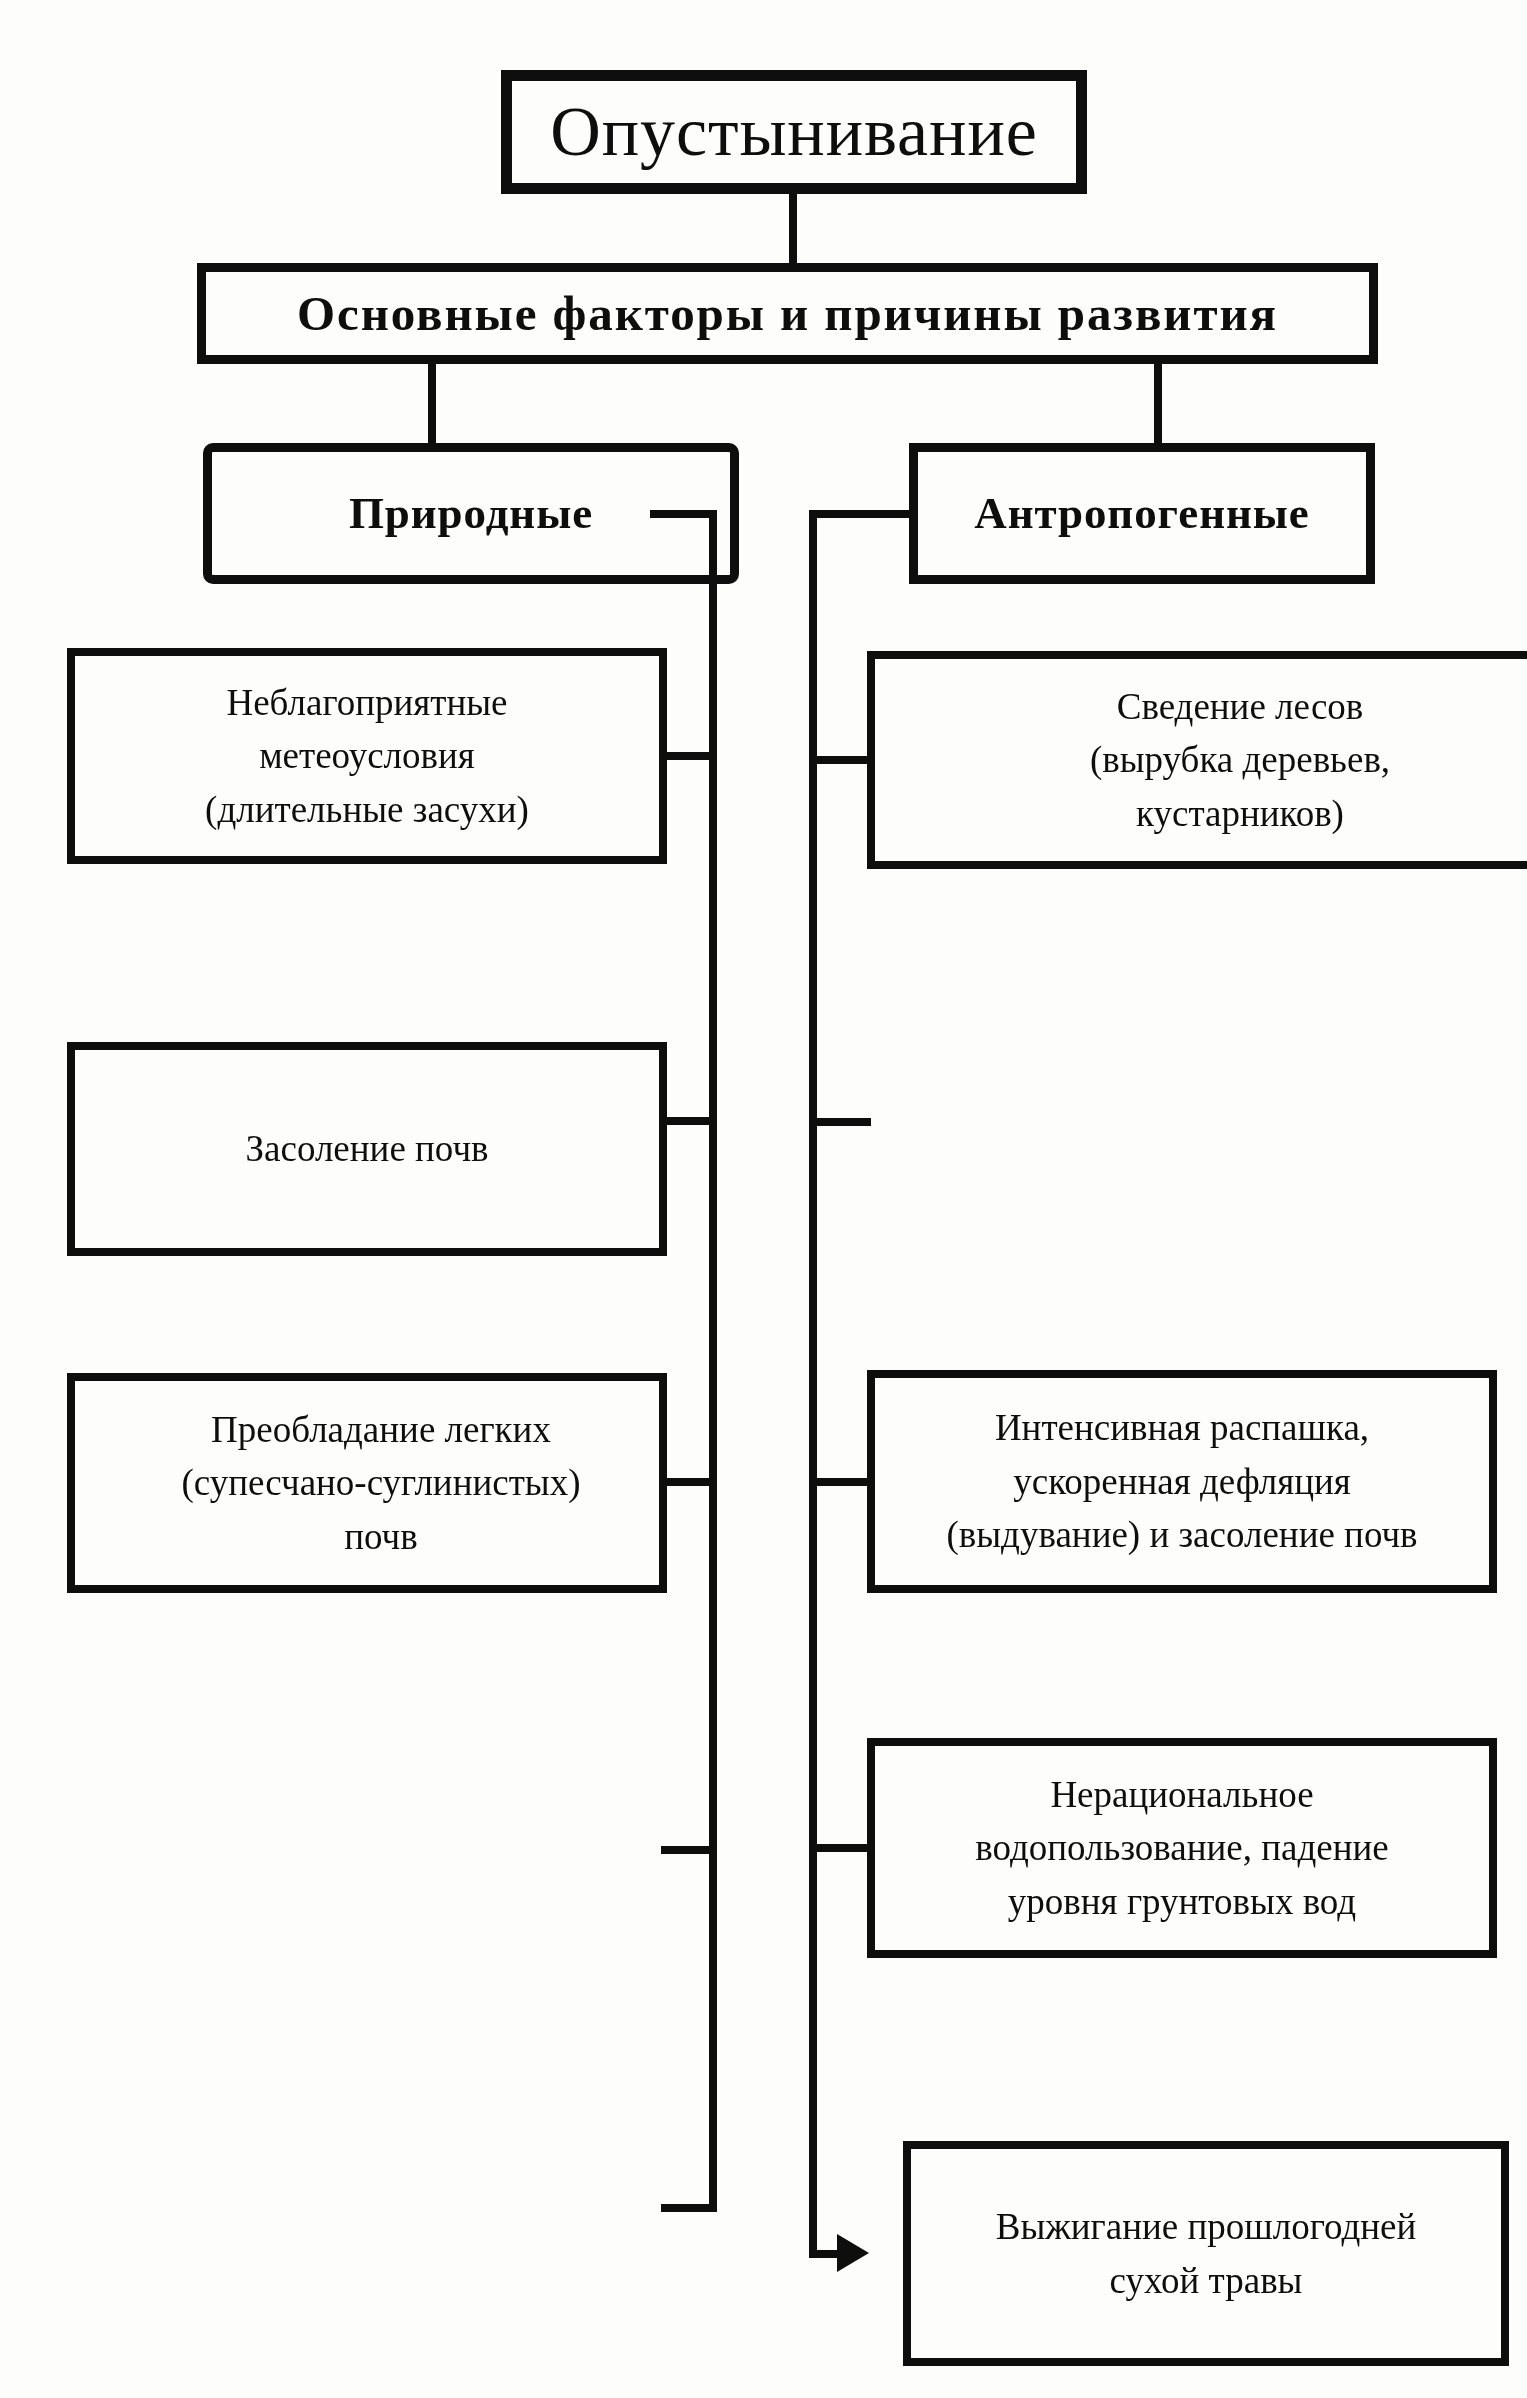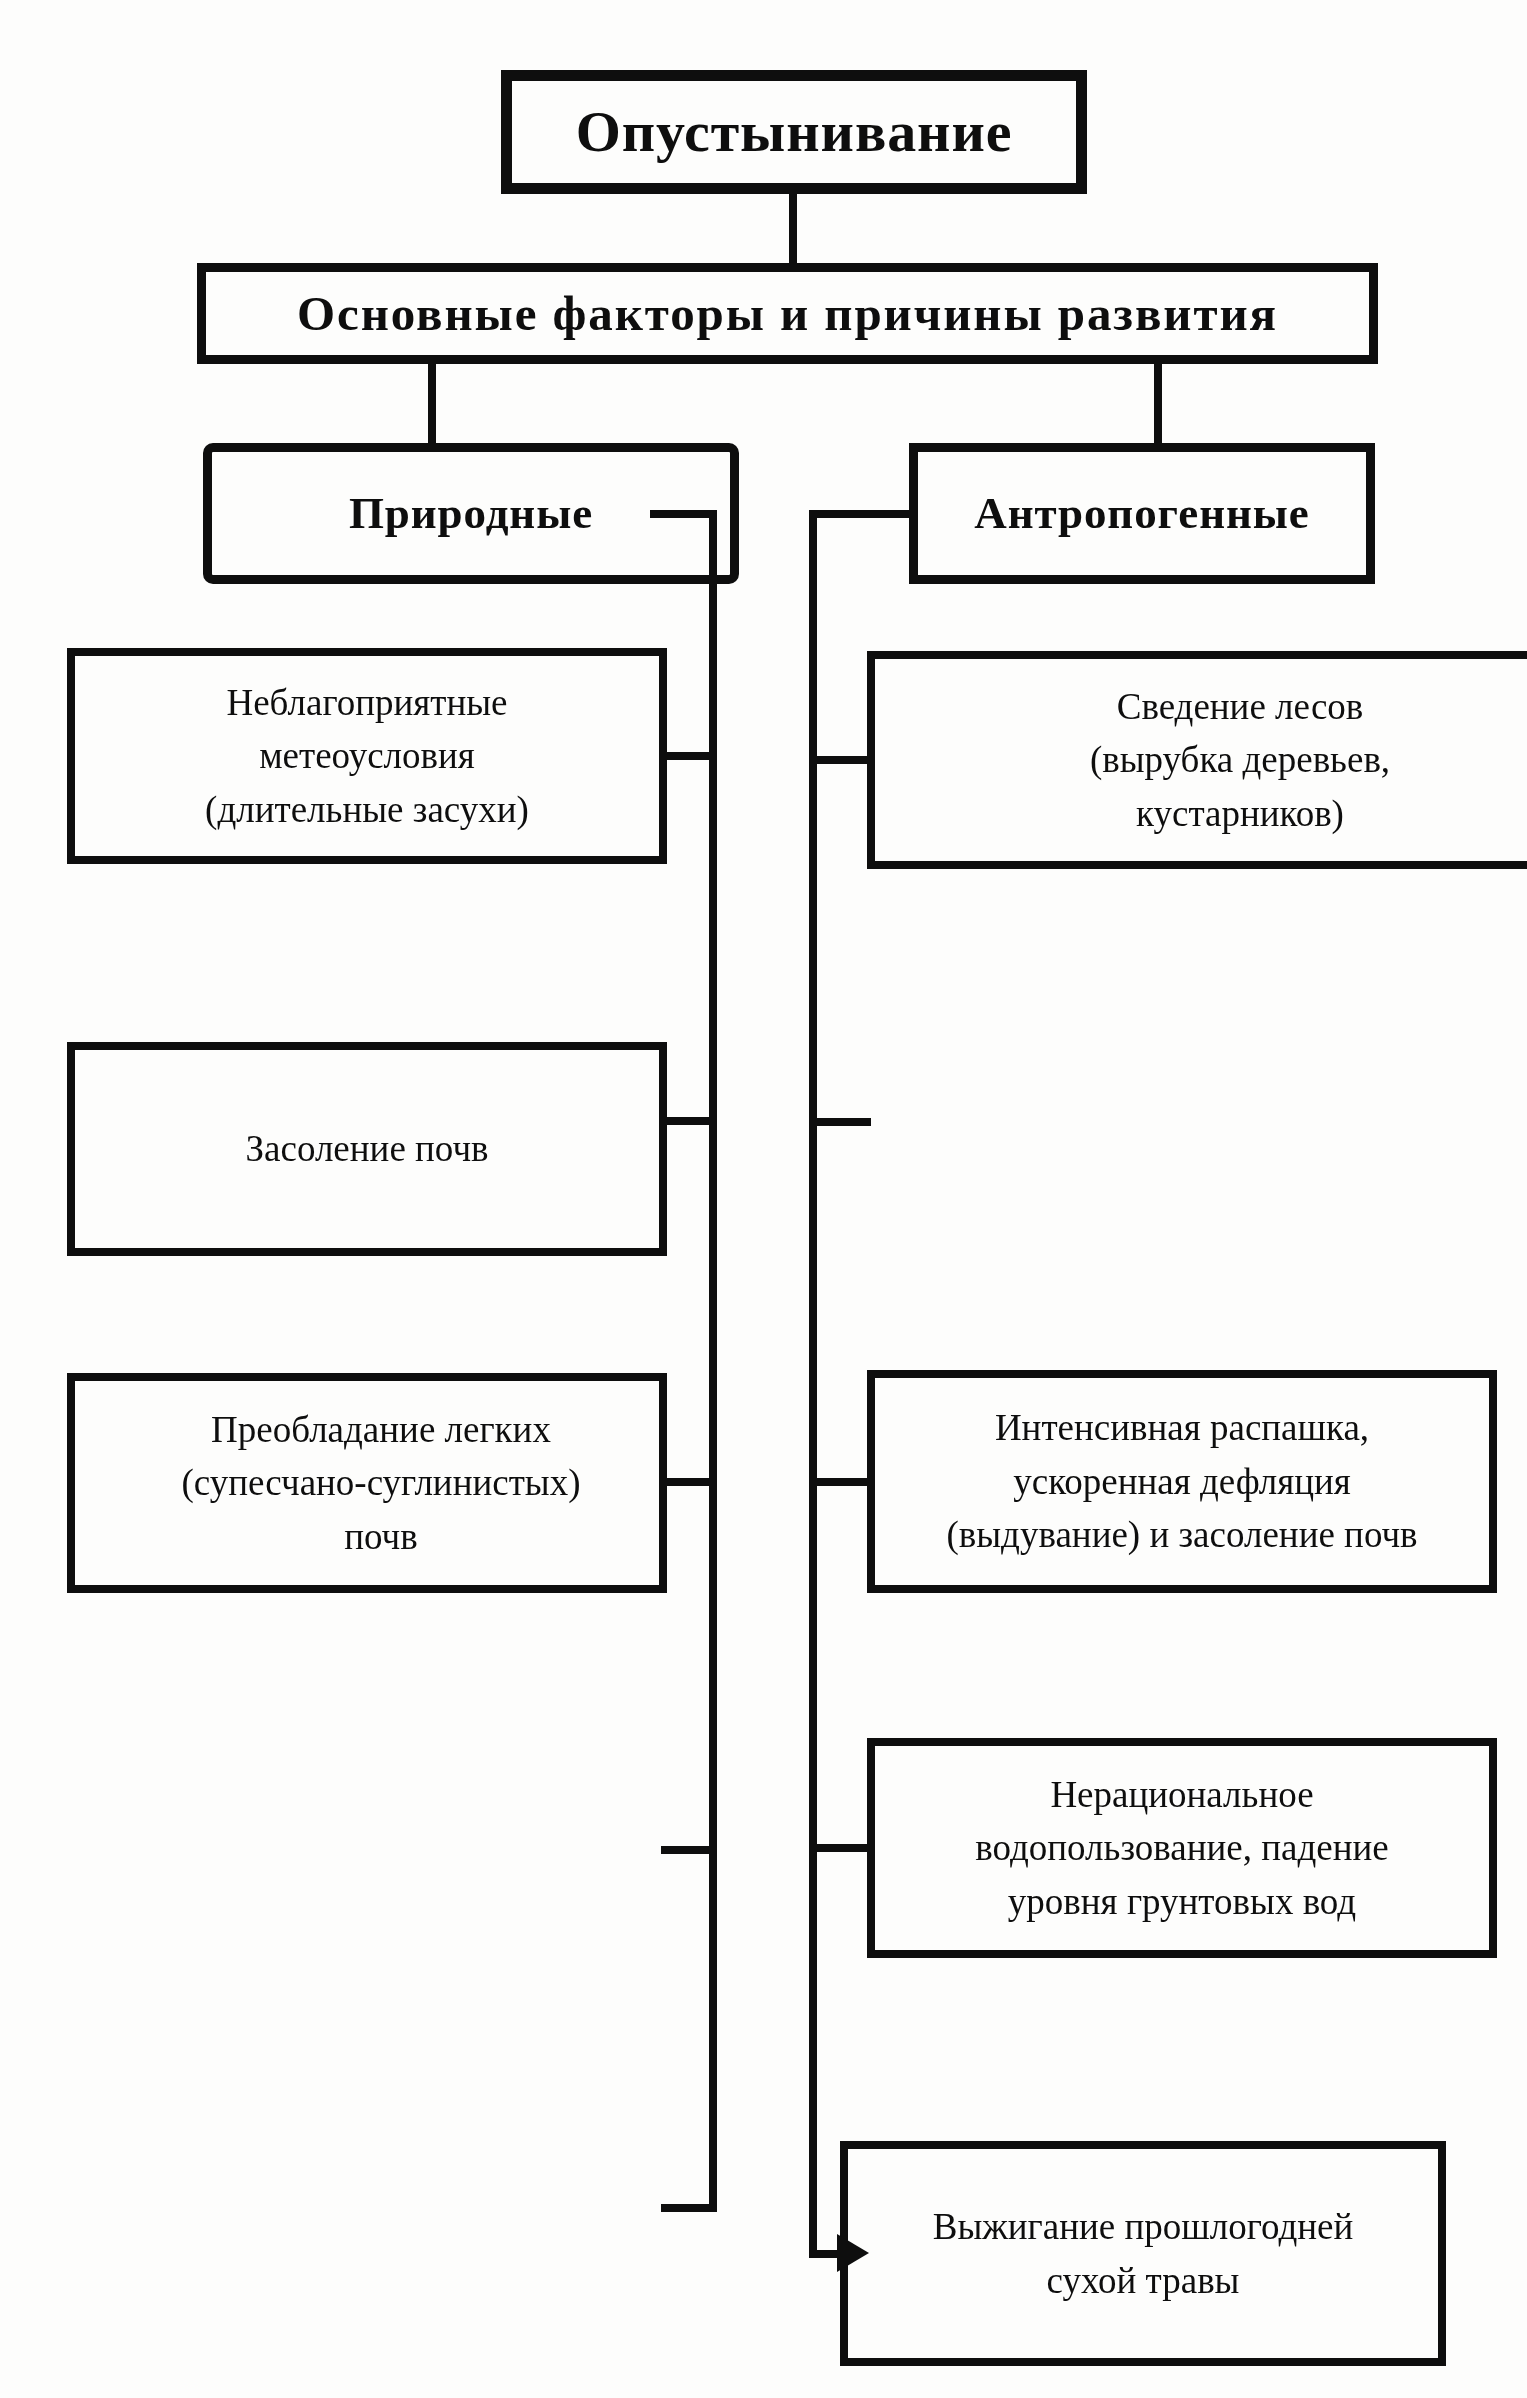--- a/index.html
+++ b/index.html
@@ -26,22 +26,22 @@
     justify-content:center;
     text-align:center;
   }
   .box .label{
     white-space:pre-line;
     padding:0 20.6px;
     line-height:1.45;
   }
   .title-box{border-width:11.2px;}
   .title-box .label{
-    font-weight:bold;
-    font-size:58px;
+    font-weight:normal;
+    font-size:70px;
     letter-spacing:0.9px;
   }
   .subtitle-box{border-width:9.4px;}
   .subtitle-box .label{
     font-weight:bold;
     font-size:49px;
     letter-spacing:1.9px;
   }
   .header-box{border-width:9.4px;}
   .header-box .label{
@@ -106,21 +106,21 @@
   <div class="box item-box" style="left:867px; top:1370px; width:630px; height:223px;">
     <span class="label">Интенсивная распашка,
 ускоренная дефляция
 (выдувание) и засоление почв</span>
   </div>
   <div class="box item-box" style="left:867px; top:1738px; width:630px; height:220px;">
     <span class="label">Нерациональное
 водопользование, падение
 уровня грунтовых вод</span>
   </div>
-  <div class="box item-box" style="left:840px; top:2141px; width:606px; height:225px;">
+  <div class="box item-box" style="left:903px; top:2141px; width:606px; height:225px;">
     <span class="label">Выжигание прошлогодней
 сухой травы</span>
   </div>
 
   <div class="line" style="left:789px; top:190px; width:8.4px; height:77px;"></div>
 
   <div class="line" style="left:428px; top:361px; width:8.4px; height:86px;"></div>
   <div class="line" style="left:1154px; top:361px; width:8.4px; height:86px;"></div>
 
   <div class="line" style="left:650px; top:510px; width:67px; height:8.4px;"></div>

